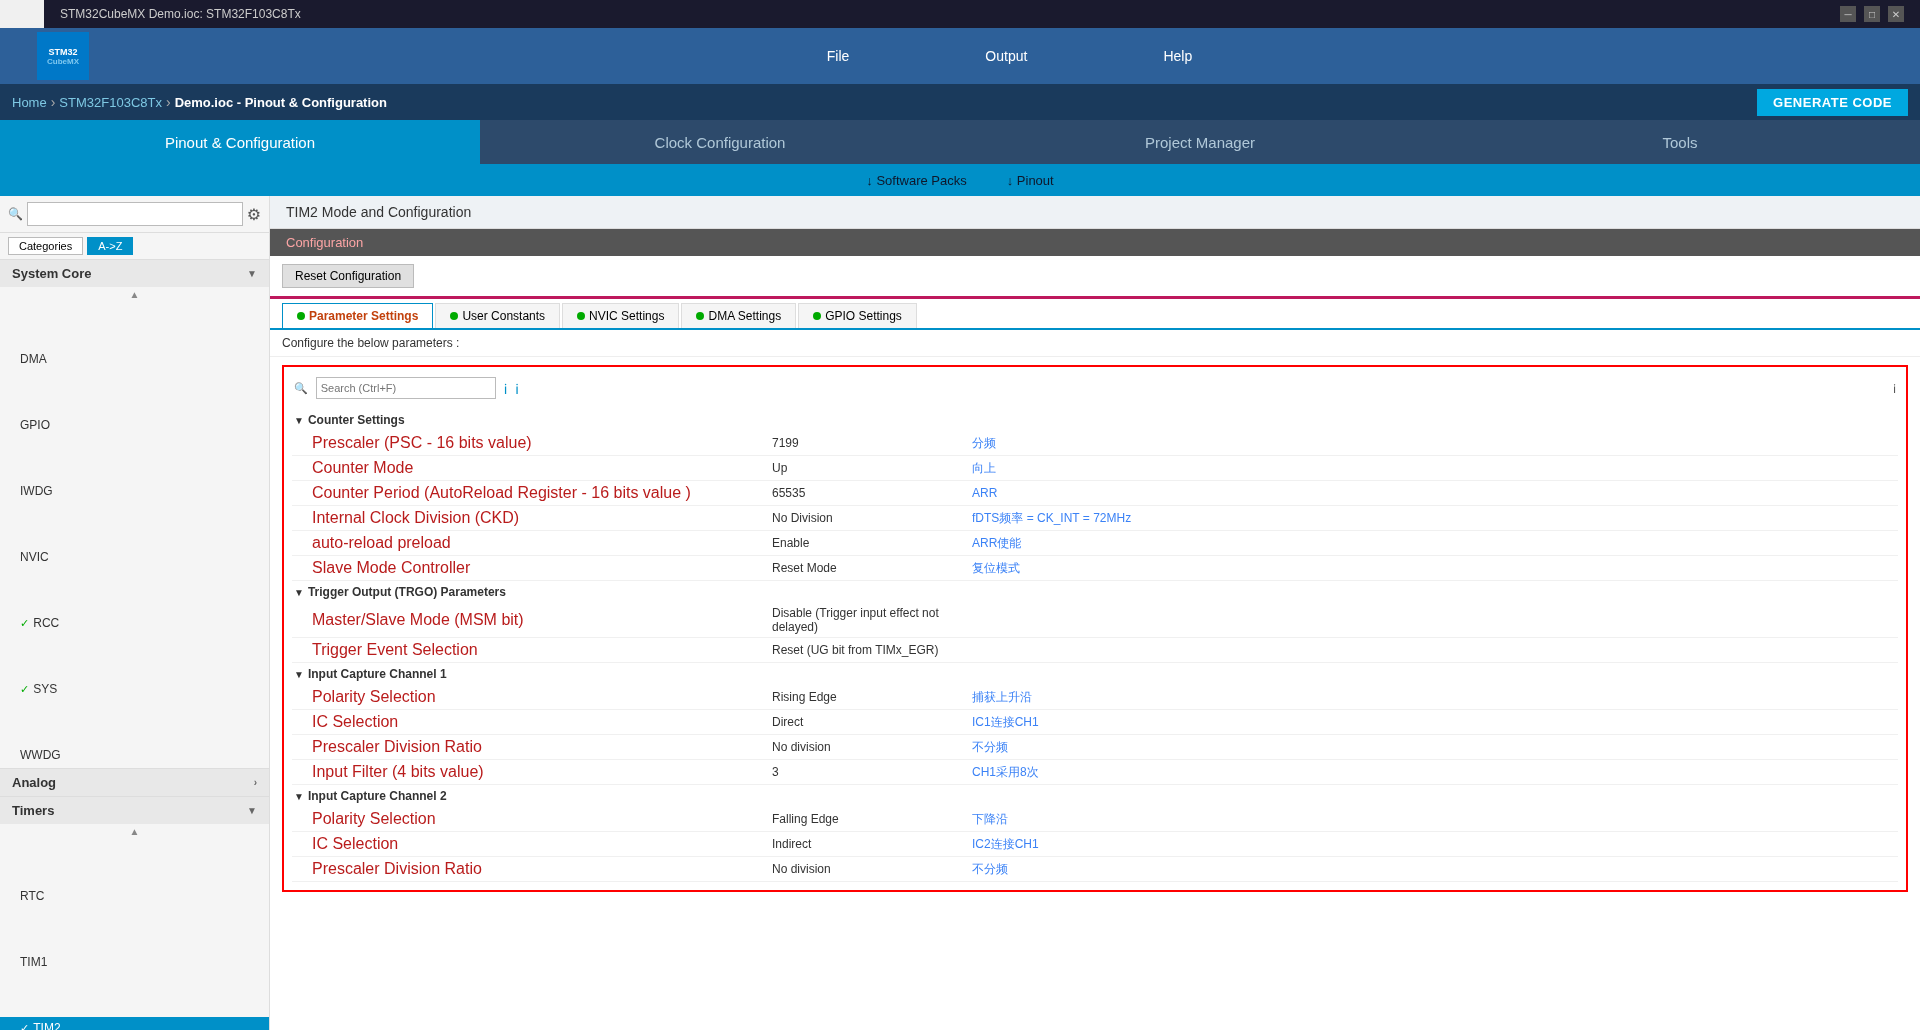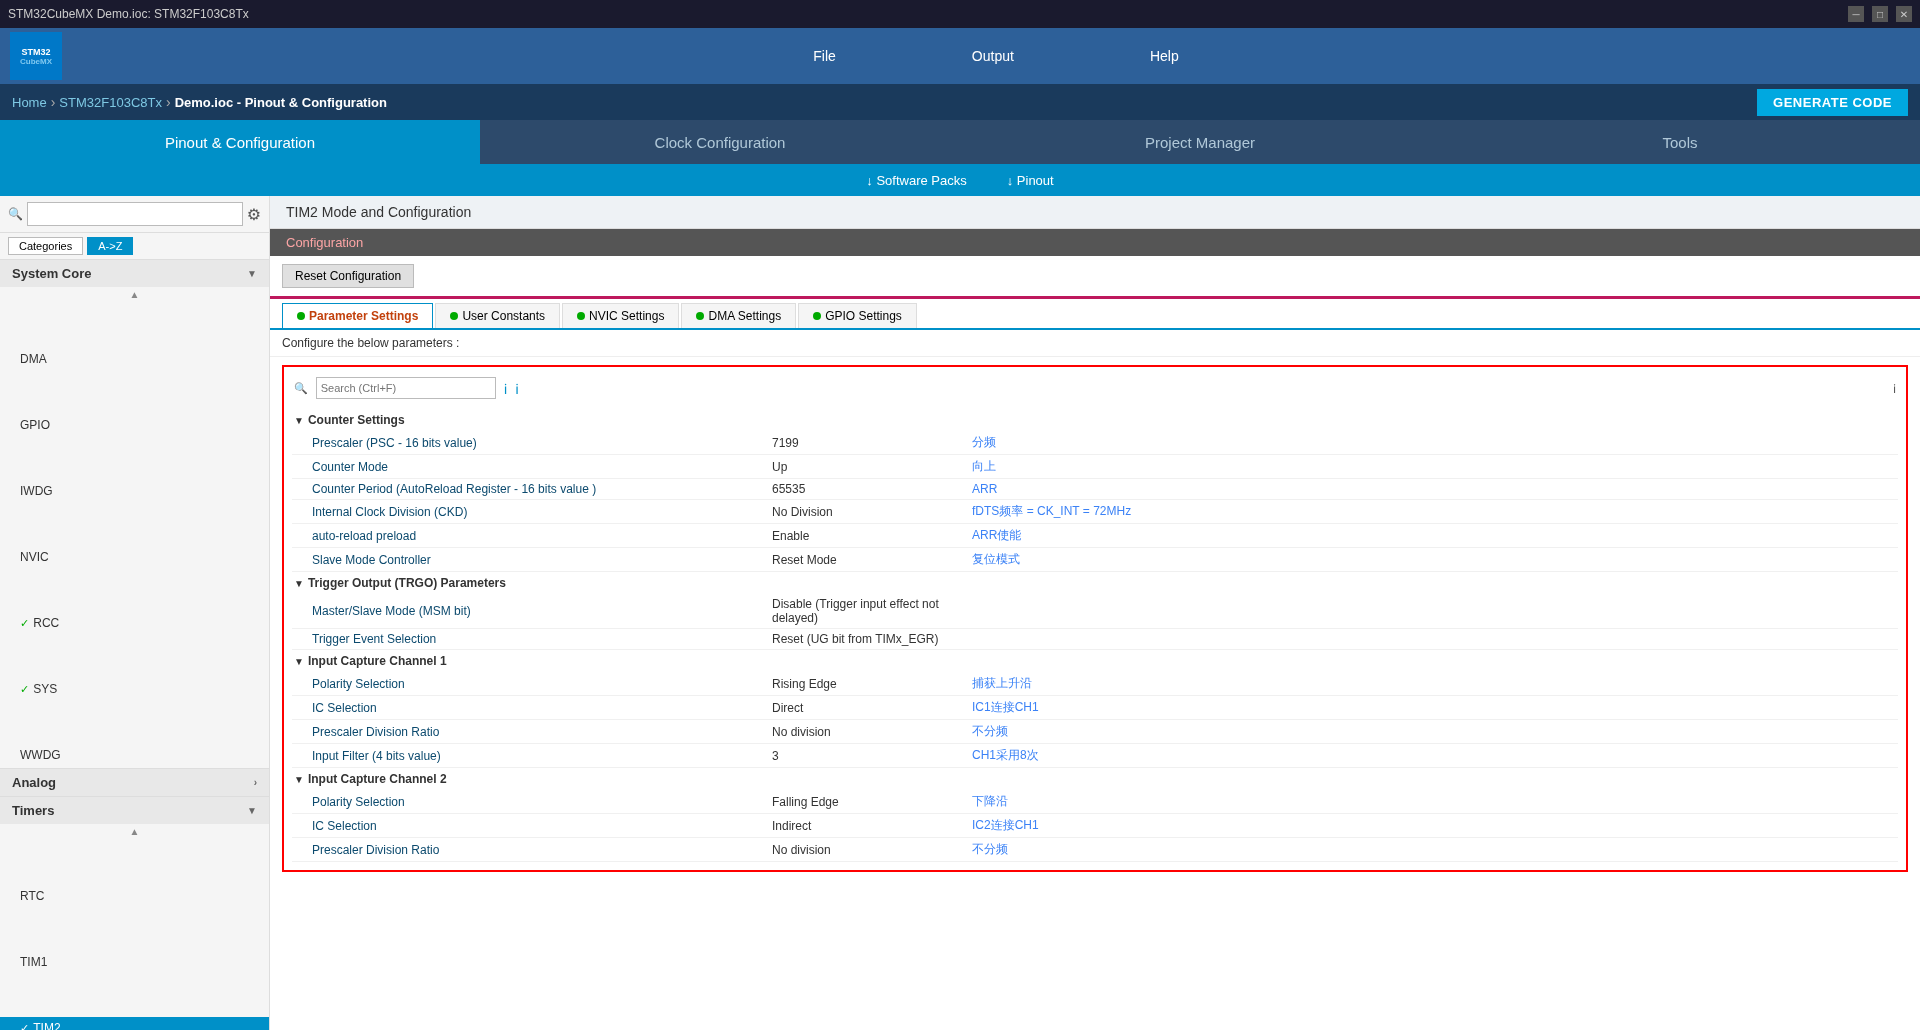--- a/index.html
+++ b/index.html
@@ -1,26 +1,26 @@
 <!DOCTYPE html>
 <html><head>
   <meta charset="utf-8">
   <style>
     * { box-sizing: border-box; margin: 0; padding: 0; }
     body { font-family: 'Segoe UI', Arial, sans-serif; font-size: 12px; background: #f0f0f0; overflow: hidden; width: 1920px; height: 1030px; }
 
     
-    #title-bar { background: #1a1a2e; color: #ccc; height: 28px; display: flex; align-items: center; padding: 0 8px; font-size: 12px; }
+    #title-bar { background: #1a1a2e; color: #ccc; height: 28px; display: flex; align-items: center; padding: 0 16px; font-size: 12px; margin-left: 44px; }
     #title-bar .title-text { flex: 1; }
     #title-bar .win-controls { display: flex; gap: 8px; }
     #title-bar .win-btn { width: 16px; height: 16px; background: #555; border: none; cursor: pointer; color: #ccc; font-size: 10px; display: flex; align-items: center; justify-content: center; }
 
     
     #menu-bar { background: #2d6099; height: 56px; display: flex; align-items: center; padding: 0 10px; gap: 0; }
-    #menu-bar .logo { display: flex; align-items: flex-start; margin-right: 20px; }
+    #menu-bar .logo { display: flex; align-items: flex-start; margin-right: 20px; margin-left: 27px; }
     #menu-bar .logo-box { background: #0078c8; width: 52px; height: 48px; display: flex; align-items: center; justify-content: center; flex-direction: column; }
     #menu-bar .menu-items { display: flex; flex: 1; justify-content: center; gap: 120px; }
     #menu-bar .menu-item { color: white; font-size: 14px; cursor: pointer; padding: 4px 8px; }
     #menu-bar .social-icons { display: flex; align-items: center; gap: 8px; }
     #menu-bar .social-icon { width: 36px; height: 36px; border-radius: 50%; display: flex; align-items: center; justify-content: center; font-size: 16px; cursor: pointer; }
     #menu-bar .si-youtube { background: #cc0000; color: white; }
     .anniversary-badge { color: white; font-size: 11px; text-align: center; width: 36px; }
 
     
     #breadcrumb { background: #1a3a5c; height: 36px; display: flex; align-items: center; padding: 0 12px; gap: 4px; }
@@ -30,21 +30,21 @@
     #breadcrumb .gen-code-btn { margin-left: auto; background: #00a8e0; color: white; border: none; padding: 6px 16px; font-size: 13px; font-weight: bold; cursor: pointer; letter-spacing: 0.5px; }
 
     
     #main-tabs { display: flex; height: 44px; }
     #main-tabs .tab { flex: 1; display: flex; align-items: center; justify-content: center; font-size: 15px; font-weight: 500; cursor: pointer; }
     #main-tabs .tab-active { background: #0090c8; color: white; }
     #main-tabs .tab-inactive { background: #2d4a6b; color: #b0c8d8; }
 
     
     #sub-tabs { background: #0090c8; height: 32px; display: flex; align-items: center; justify-content: center; gap: 40px; }
-    #sub-tabs .sub-tab { color: #ffffff; font-size: 13px; cursor: pointer; display: flex; align-items: center; gap: 4px; }
+    #sub-tabs .sub-tab { color: #0f172a; font-size: 13px; cursor: pointer; display: flex; align-items: center; gap: 4px; }
 
     
     #content-area { display: flex; height: calc(1030px - 28px - 56px - 36px - 44px - 32px); }
 
     
     #sidebar { width: 270px; background: #f5f5f5; border-right: 1px solid #ddd; overflow-y: auto; flex-shrink: 0; }
     #sidebar-search { display: flex; align-items: center; padding: 6px 8px; border-bottom: 1px solid #ddd; gap: 4px; }
     #sidebar-search input { flex: 1; height: 24px; border: 1px solid #bbb; padding: 0 4px; font-size: 12px; }
     #sidebar-search .gear-icon { cursor: pointer; font-size: 16px; color: #555; }
     #sidebar-cat-tabs { display: flex; padding: 4px 8px; border-bottom: 1px solid #ddd; gap: 4px; }
@@ -76,21 +76,21 @@
     
     #param-area { flex: 1; overflow-y: auto; padding: 8px 12px; }
     #param-table { width: 100%; border: 2px solid red; padding: 8px; }
     #search-row { display: flex; align-items: center; gap: 8px; margin-bottom: 8px; padding: 2px; }
     #search-row input { width: 180px; height: 24px; border: 1px solid #bbb; padding: 0 4px; font-size: 11px; }
     #search-row .info-icon { color: #0090c8; cursor: pointer; font-size: 14px; }
     
     .param-section-header { display: flex; align-items: center; gap: 4px; font-size: 12px; font-weight: bold; color: #333; padding: 4px 2px; cursor: pointer; }
     .param-section-header .tri { font-size: 10px; color: #333; }
     .param-row { display: flex; align-items: center; padding: 3px 0; border-bottom: 1px solid #f0f0f0; }
-    .param-name { flex: 0 0 480px; padding-left: 20px; font-size: 12px; color: #0c4a6e; }
+    .param-name { flex: 0 0 480px; padding-left: 20px; font-size: 16px; color: #b91c1c; }
     .param-value { flex: 0 0 200px; font-size: 12px; color: #333; }
     .param-note { font-size: 12px; color: #3b82f6; flex: 1; }
   </style>
 </head>
 <body>
 
 <div id="title-bar">
   <span class="title-text">STM32CubeMX Demo.ioc: STM32F103C8Tx</span>
   <div class="win-controls">
     <button class="win-btn">─</button>

